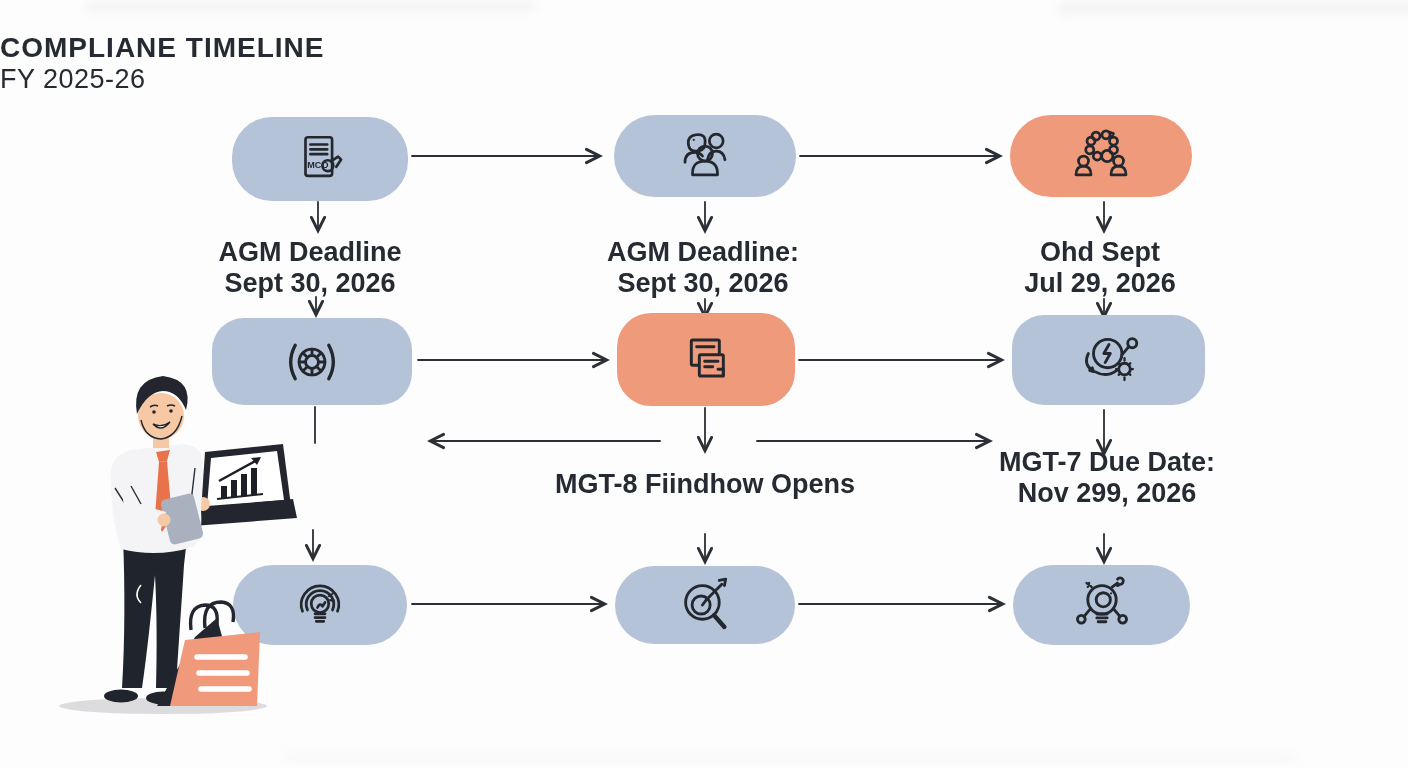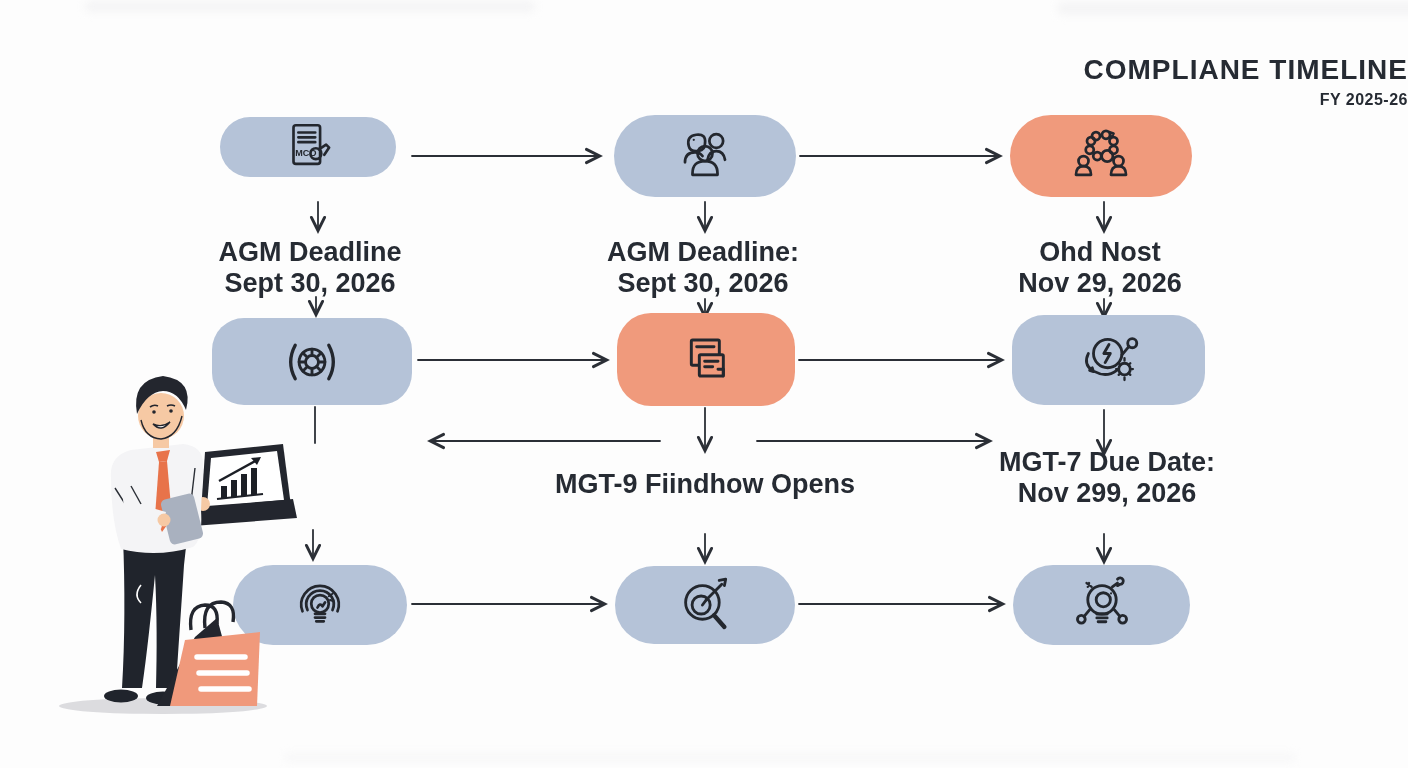--- a/index.html
+++ b/index.html
@@ -5,33 +5,33 @@
   html,body{margin:0;padding:0;}
   body{font-family:"Liberation Sans",sans-serif;background:#ffffff;}
   .canvas{position:relative;width:1408px;height:768px;background:var(--background);overflow:hidden;}
 
   
   .smudge{position:absolute;background:#ededef;filter:blur(4px);opacity:.55;border-radius:4px;}
   .smudge.tl{left:85px;top:1px;width:450px;height:11px;}
   .smudge.tr{left:1058px;top:2px;width:375px;height:13px;}
   .smudge.b{left:285px;top:753px;width:1010px;height:9px;opacity:.35;}
 
-  .title{position:absolute;left:0;right:0;top:54px;text-align:right;color:var(--text);}
+  .title{position:absolute;left:0;right:0;top:32px;text-align:left;color:var(--text);}
   .title .t1{font-size:28px;font-weight:700;letter-spacing:1px;}
-  .title .t2{font-size:16px;font-weight:700;margin-top:5px;letter-spacing:.5px;}
+  .title .t2{font-size:27px;font-weight:400;letter-spacing:.5px;}
 
   .connectors{position:absolute;left:0;top:0;}
   .connectors line{stroke:var(--arrow);stroke-width:1.8;stroke-linecap:round;}
 
   .node{position:absolute;display:flex;align-items:center;justify-content:center;}
   .node.blue{background:var(--node-blue);}
   .node.orange{background:var(--node-orange);}
   .node svg.icon{stroke:var(--icon-stroke);stroke-width:2.2;fill:none;stroke-linecap:round;stroke-linejoin:round;}
 
-  .n11{left:220px;top:117px;width:176px;height:60px;border-radius:40px;}
+  .n11{left:232px;top:117px;width:176px;height:84px;border-radius:40px;}
   .n12{left:614px;top:115px;width:182px;height:82px;border-radius:41px;}
   .n13{left:1010px;top:115px;width:182px;height:82px;border-radius:41px;}
   .n21{left:212px;top:318px;width:200px;height:87px;border-radius:32px;}
   .n22{left:617px;top:313px;width:178px;height:93px;border-radius:34px;}
   .n23{left:1012px;top:315px;width:193px;height:90px;border-radius:32px;}
   .n31{left:233px;top:565px;width:174px;height:80px;border-radius:40px;}
   .n32{left:615px;top:566px;width:180px;height:78px;border-radius:39px;}
   .n33{left:1013px;top:565px;width:177px;height:80px;border-radius:40px;}
 
   .label{position:absolute;text-align:center;color:var(--text);font-size:27px;font-weight:700;line-height:31px;}
@@ -200,25 +200,25 @@
 
   <div class="label l11">
     <div>AGM Deadline</div>
     <div>Sept 30, 2026</div>
   </div>
   <div class="label l12">
     <div>AGM Deadline:</div>
     <div>Sept 30, 2026</div>
   </div>
   <div class="label l13">
-    <div>Ohd Nost</div>
-    <div>Nov 29, 2026</div>
+    <div>Ohd Sept</div>
+    <div>Jul 29, 2026</div>
   </div>
   <div class="label l22">
-    <div>MGT-9 Fiindhow Opens</div>
+    <div>MGT-8 Fiindhow Opens</div>
   </div>
   <div class="label l23">
     <div>MGT-7 Due Date:</div>
     <div>Nov 299, 2026</div>
   </div>
 
   <svg class="person" viewBox="0 0 260 360">
     <ellipse cx="118" cy="346" rx="104" ry="8" fill="#dcdcdf"></ellipse>
 
     <path d="M78 178 L142 178 L139 205 C136 252 133 292 131 328 L111 328 C112 292 112 252 110 215 C106 255 102 294 97 328 L77 328 C80 282 80 224 78 178 Z" fill="#20242c"></path>

